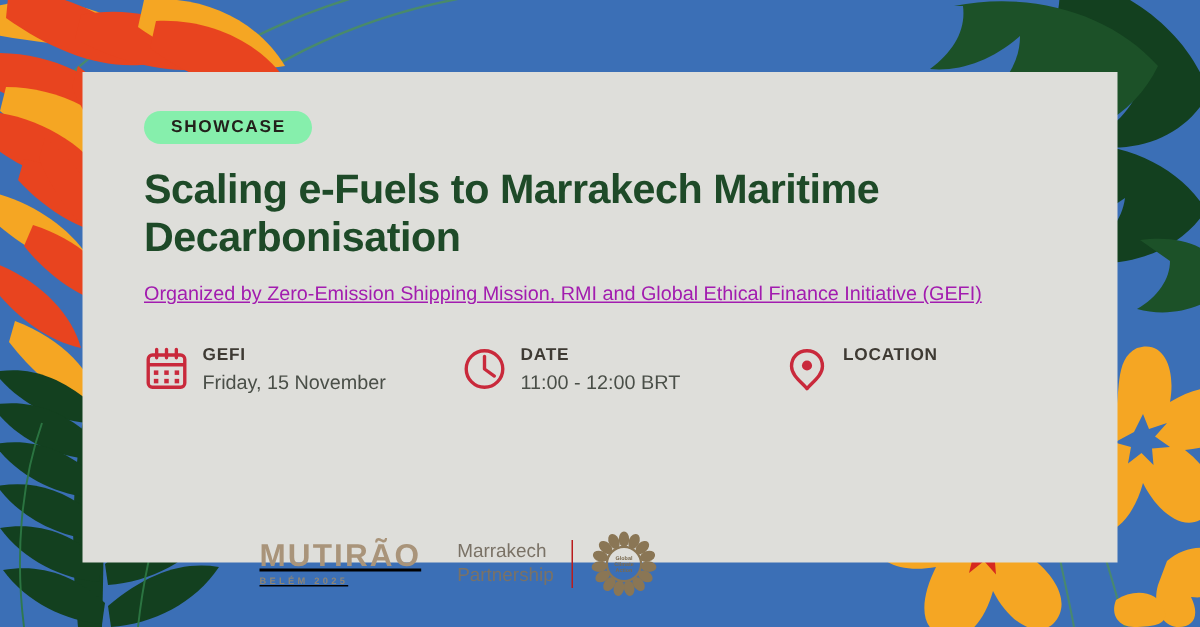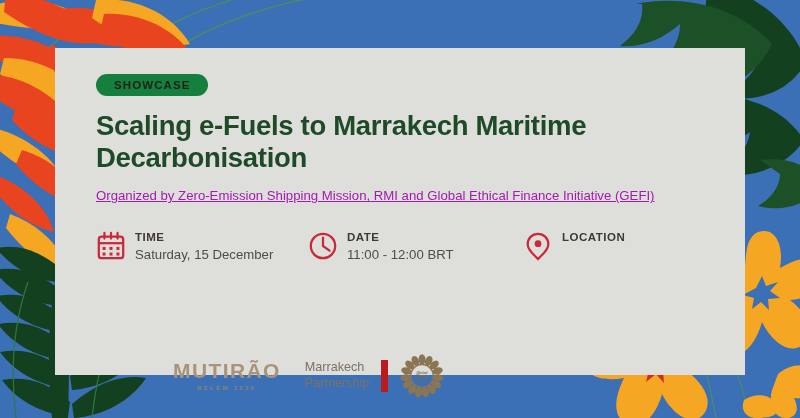--- a/index.html
+++ b/index.html
@@ -12,21 +12,21 @@
   .bg{position:absolute;inset:0;}
 
   
   .card{
     position:absolute;left:55px;top:48px;width:690px;height:327px;
     background:#DEDEDA;z-index:5;
   }
   .card-inner{position:absolute;left:41px;top:26px;right:28px;}
 
   .badge{
-    display:inline-block;background:#15803d;color:#23201B;
+    display:inline-block;background:#86efac;color:#23201B;
     font-size:11.5px;font-weight:bold;letter-spacing:1.1px;
     padding:5px 17px 5px 18px;border-radius:11px;
   }
   .title{
     margin:14px 0 0 0;color:#1E4A28;
     font-size:27.5px;font-weight:bold;line-height:1.17;
     letter-spacing:-0.3px;max-width:610px;
   }
   .organizer{
     margin-top:13px;color:#a21caf;font-size:13.2px;line-height:1.3;text-decoration:underline;
@@ -41,35 +41,35 @@
   .d-ico{width:30px;height:32px;flex:0 0 30px;margin-right:9px;}
   .d-txt{padding-top:1px;}
   .d-label{
     font-size:11.5px;font-weight:bold;color:#3E3A33;
     letter-spacing:0.5px;line-height:1.1;
   }
   .d-value{font-size:13.2px;color:#4A4F48;margin-top:3px;line-height:1.15;}
 
   
   .logos{position:absolute;left:118px;top:306px;display:flex;align-items:center;}
-  .cop{ text-align:center;line-height:1;}
+  .cop{ line-height:1;text-decoration:underline;}
   .mutirao{
     font-size:21px;font-weight:bold;color:#A9947A;
     letter-spacing:1.4px;font-family:"Liberation Sans",sans-serif;
   }
   .cop30{
     font-size:25px;color:#4B6B4A;letter-spacing:0.6px;margin-top:1px;
   }
   .belem{
     font-size:6.2px;color:#8C8577;letter-spacing:2.2px;margin-top:4px;font-weight:bold;
   }
   .mp-wrap{display:flex;align-items:center;margin-left:24px;}
   .mp-text{
     font-size:12.6px;color:#7A7266;line-height:1.25;
-    padding-right:12px;border-right:7px solid #b91c1c;
+    padding-right:12px;border-right:1px solid #b91c1c;
   }
   .gca{margin-left:12px;}
   .gca-label{font-size:3.6px;fill:#7A6A4F;font-weight:bold;}
 </style>
 </head>
 <body>
 
 <div class="stage">
 
   <svg class="bg" width="800" height="418" viewBox="0 0 800 418">
@@ -189,22 +189,22 @@
           <g fill="#C9293B">
             <rect x="7" y="17" width="3.2" height="3.2"></rect>
               <rect x="14.4" y="17" width="3.2" height="3.2"></rect>
             <rect x="21.8" y="17" width="3.2" height="3.2"></rect>
             <rect x="7" y="23" width="3.2" height="3.2"></rect>
               <rect x="14.4" y="23" width="3.2" height="3.2"></rect>
             <rect x="21.8" y="23" width="3.2" height="3.2"></rect>
           </g>
         </svg>
         <div class="d-txt">
-          <div class="d-label">TIME</div>
-          <div class="d-value">Saturday, 15 December</div>
+          <div class="d-label">GEFI</div>
+          <div class="d-value">Friday, 15 November</div>
         </div>
       </div>
 
       <div class="detail d-time">
         <svg class="d-ico" viewBox="0 0 32 32">
           <circle cx="16" cy="16" r="13" fill="none" stroke="#C9293B" stroke-width="2.4"></circle>
           <path d="M16 7 V16 L23 21" fill="none" stroke="#C9293B" stroke-width="2.4" stroke-linecap="round" stroke-linejoin="round"></path>
         </svg>
         <div class="d-txt">
           <div class="d-label">DATE</div>

